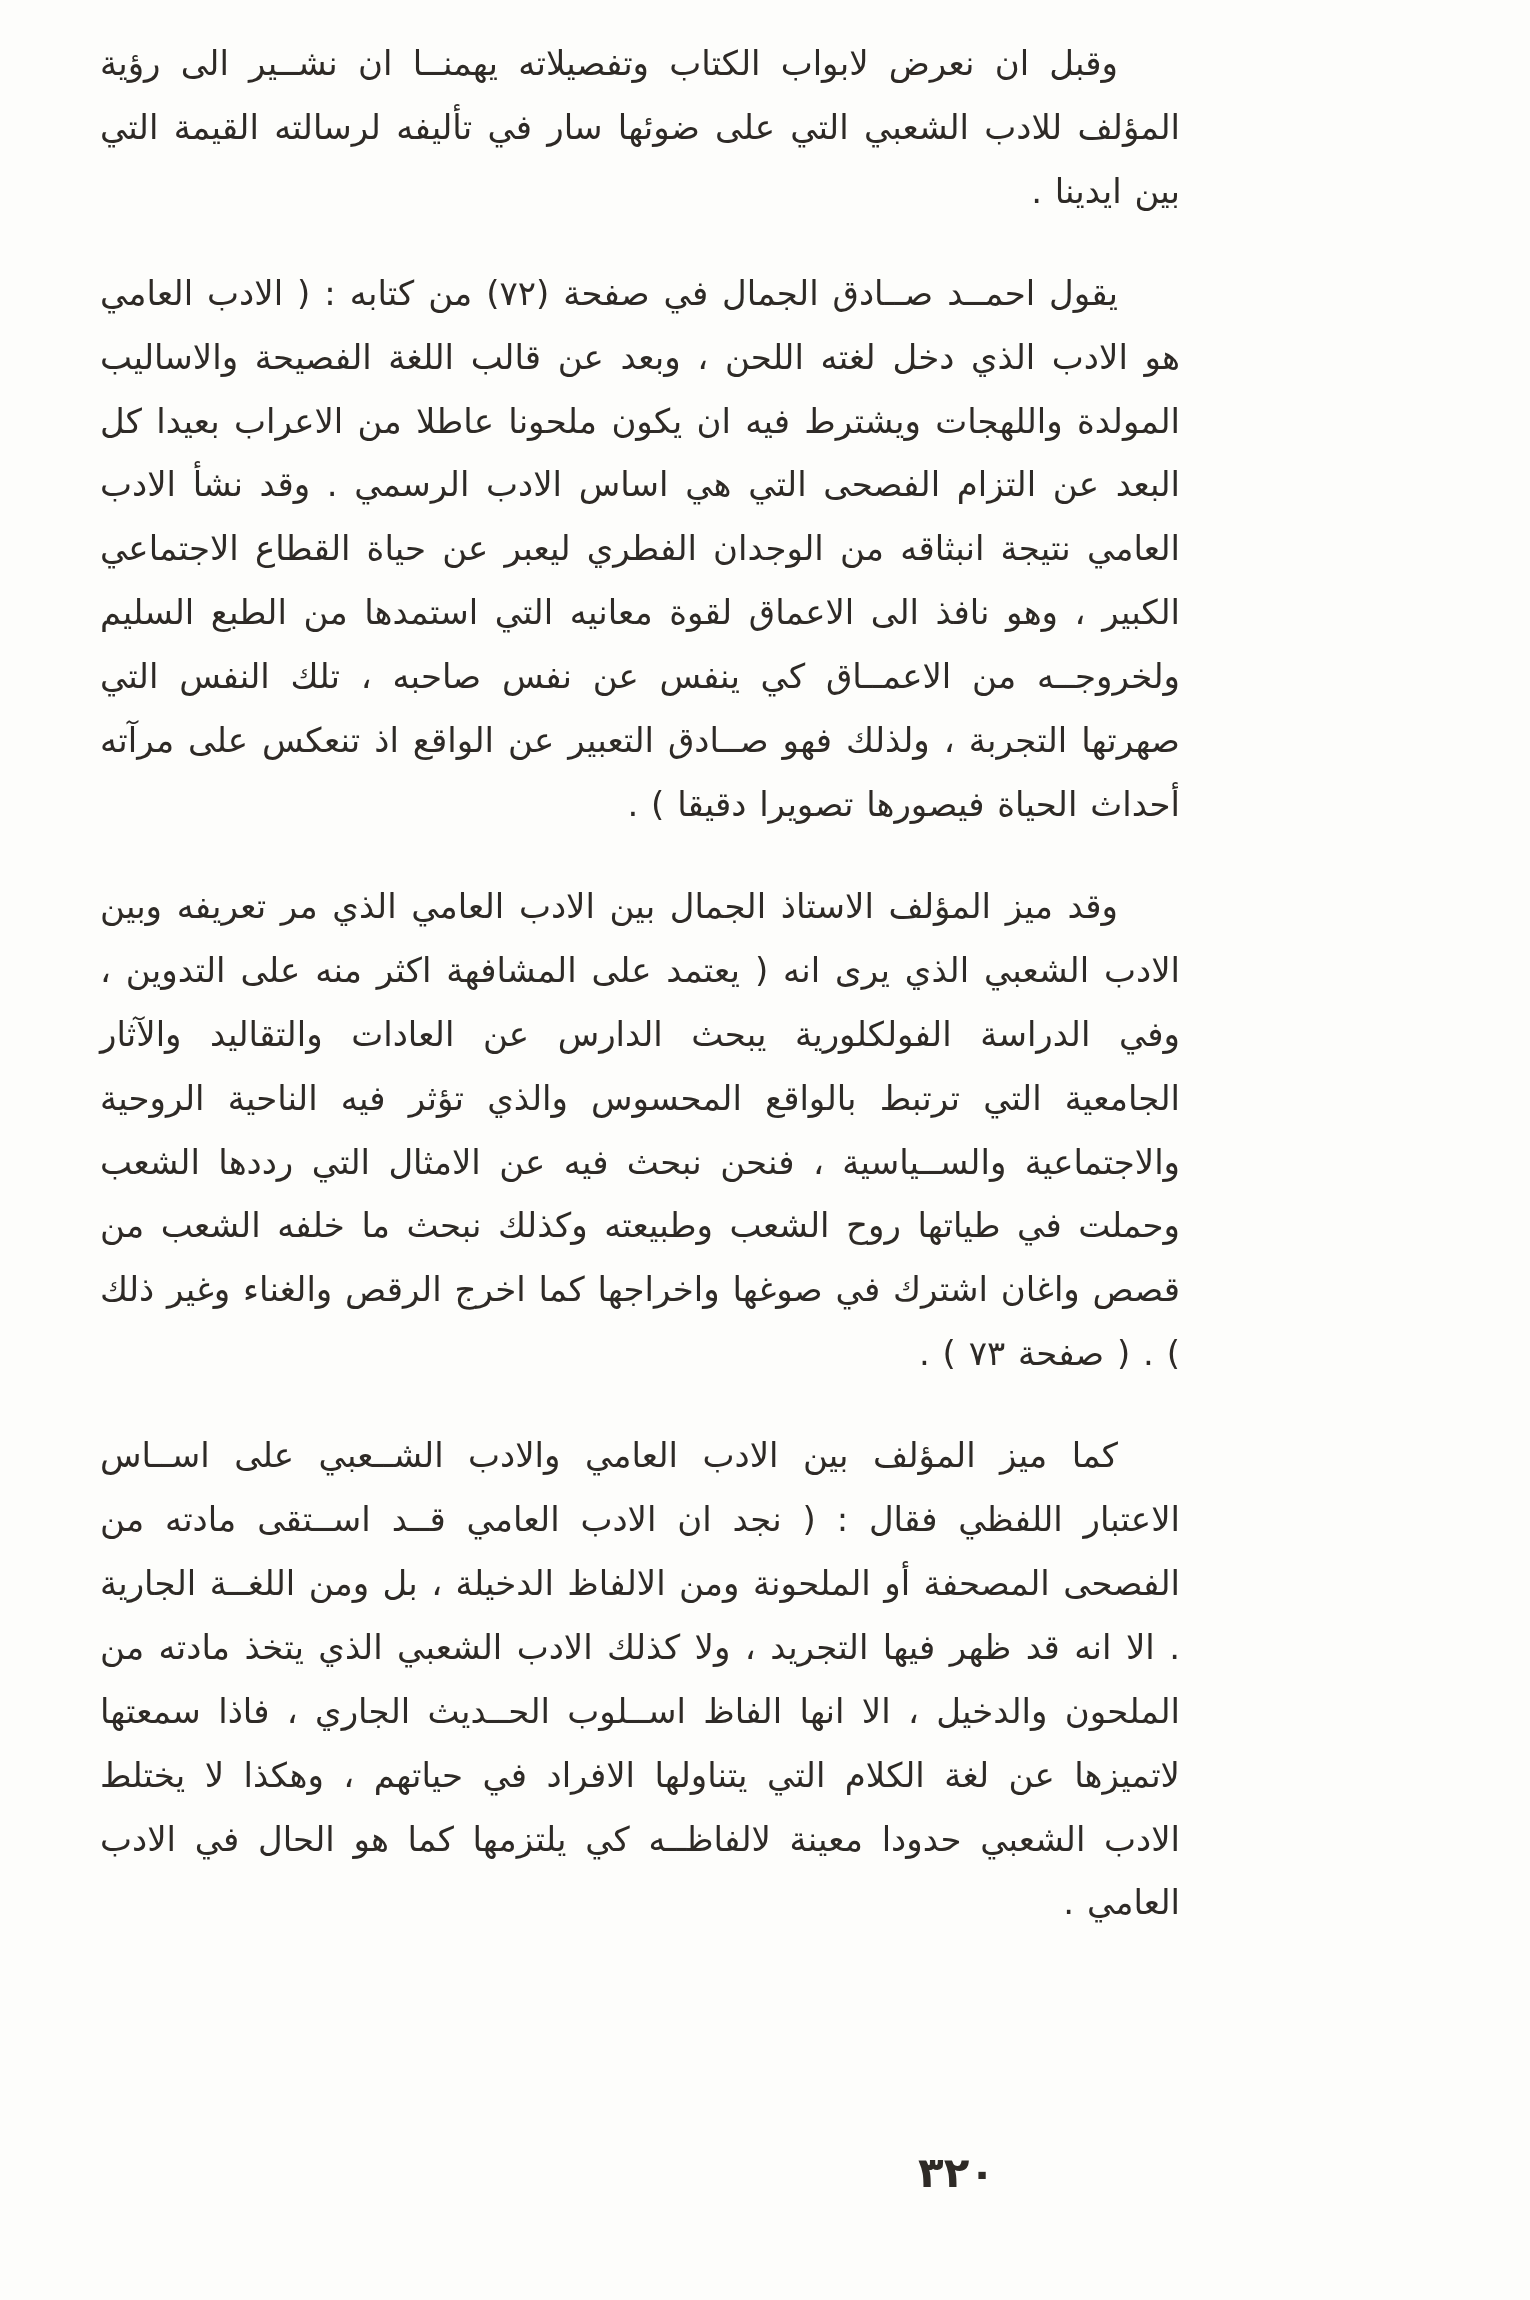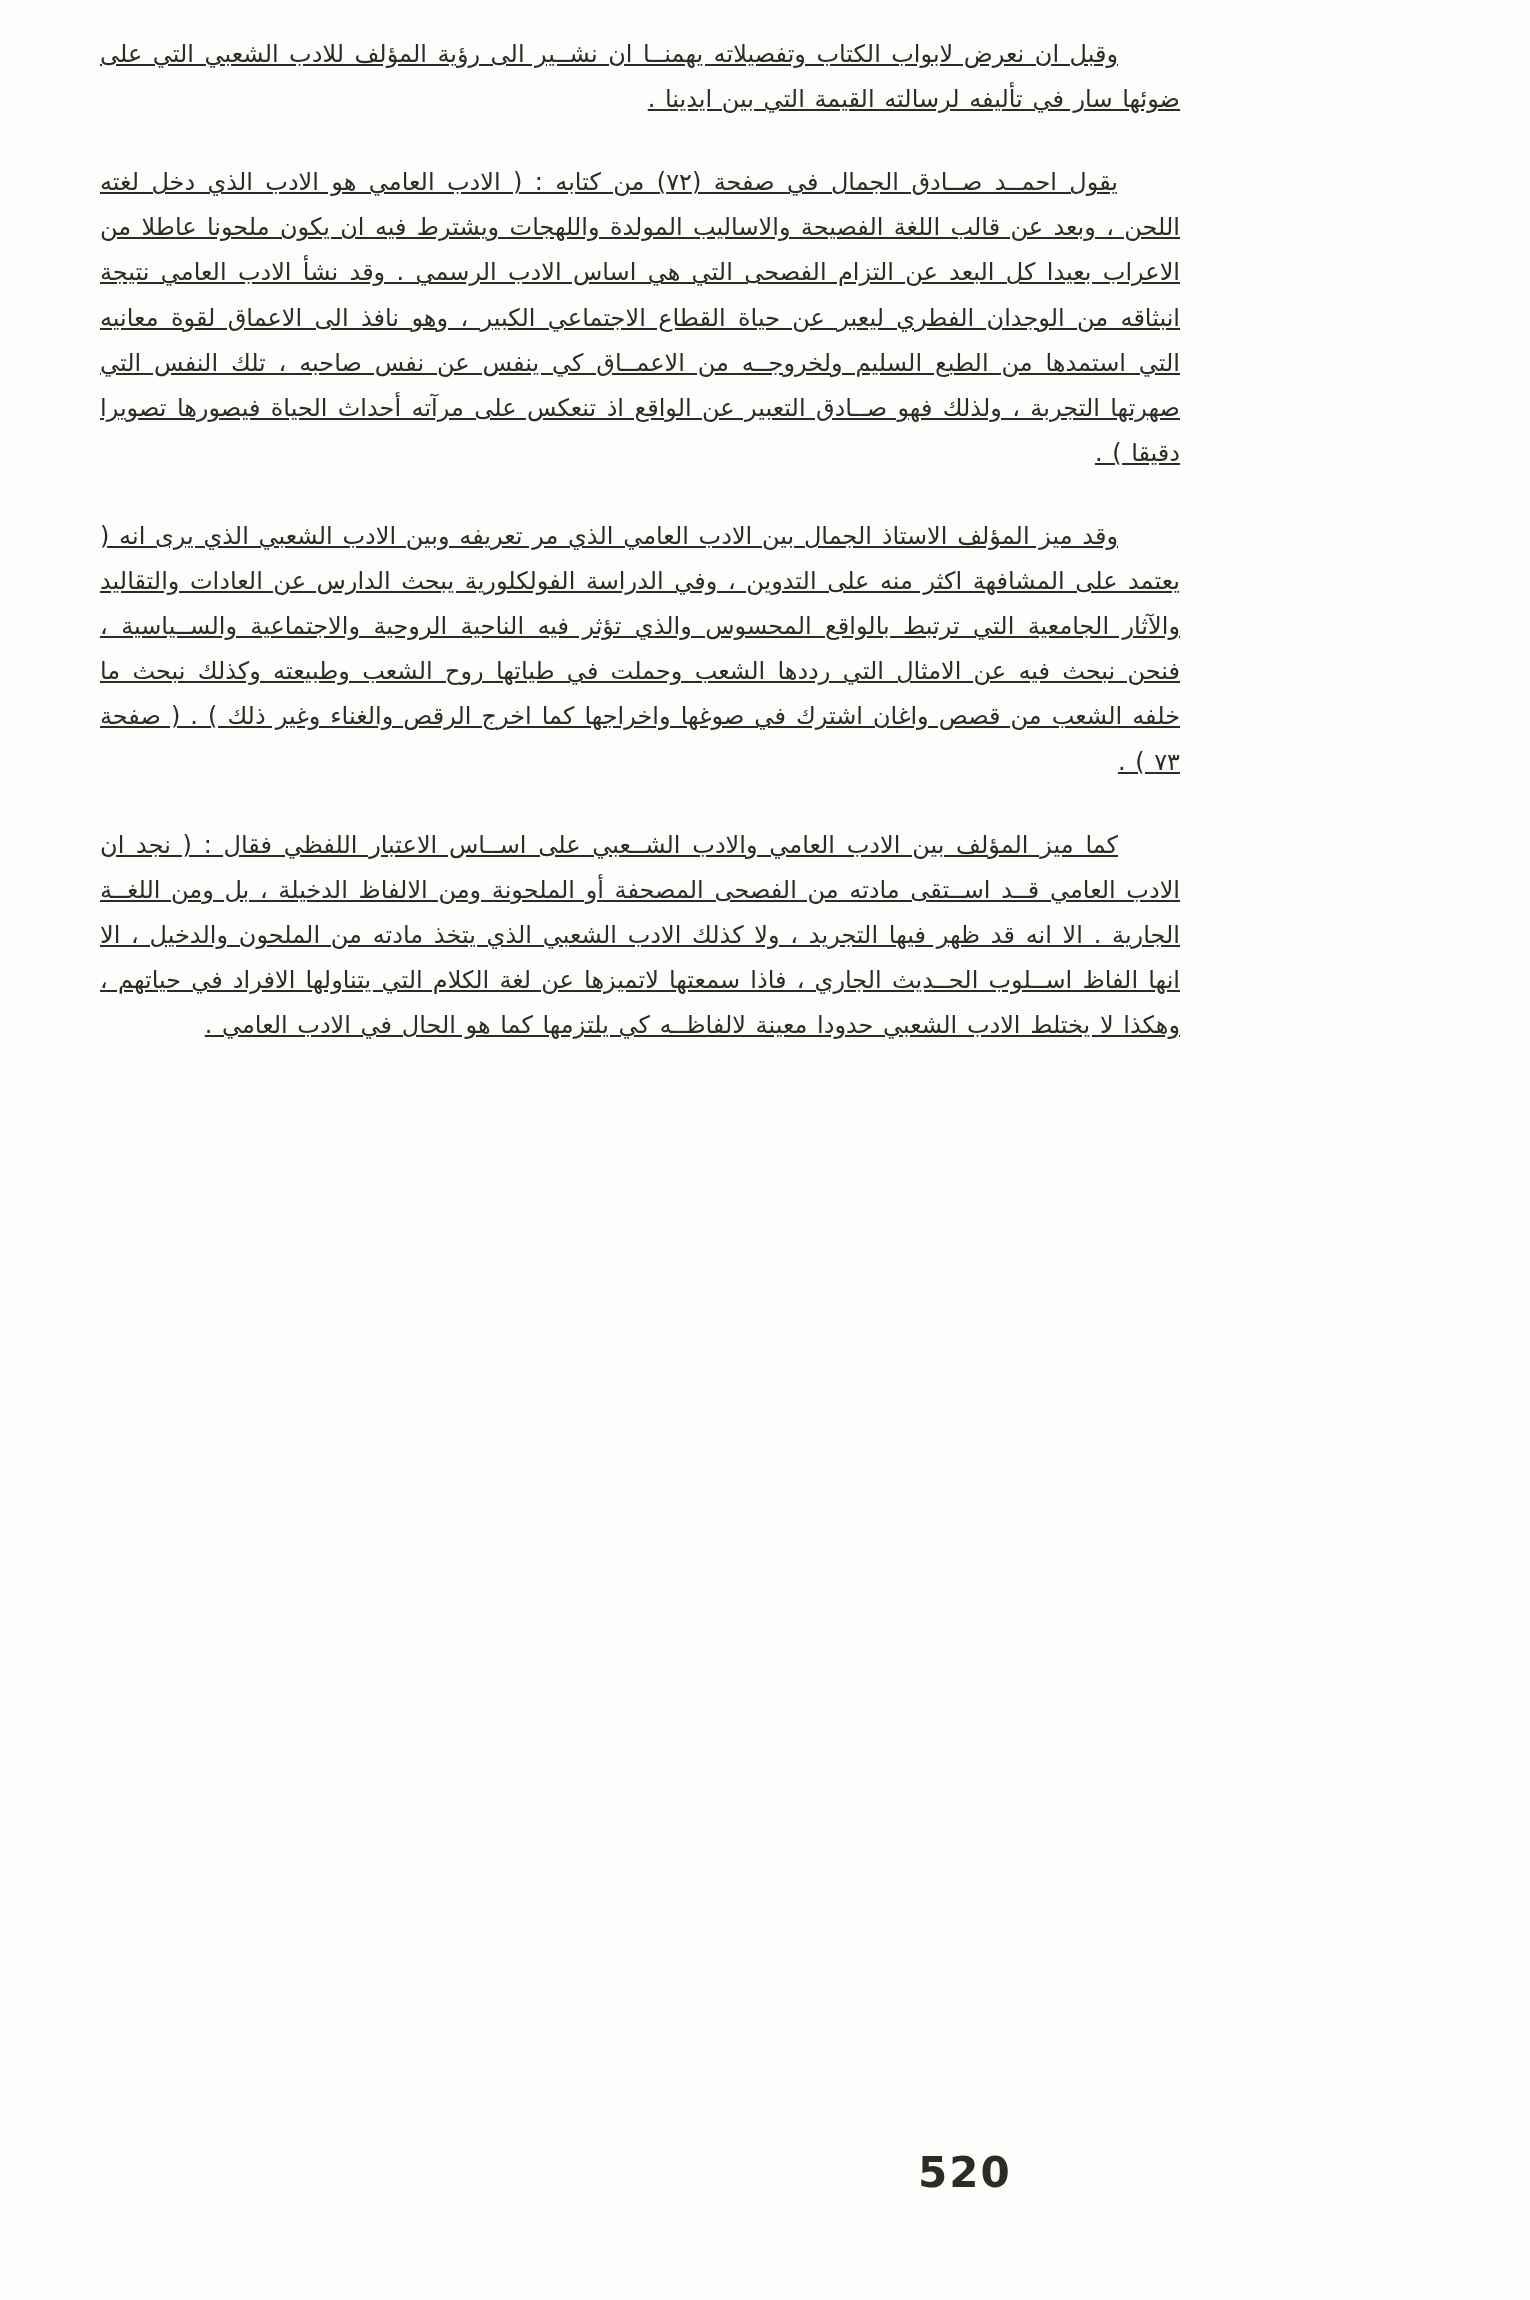--- a/index.html
+++ b/index.html
@@ -18,24 +18,23 @@
     overflow: hidden;
   }
   .content {
     position: absolute;
     top: 32px;
     left: 100px;
     width: 1080px;
     direction: rtl;
     unicode-bidi: embed;
     text-align: justify;
-    font-size: 24px;
+    font-size: 34px;
     line-height: 1.88;
     word-spacing: 2px;
-    text-decoration: underline;
   }
   .content p {
     margin: 0 0 38px 0;
     text-indent: 62px; 
     text-rendering: optimizeLegibility;
   }
   .content p:last-child {
     margin-bottom: 0;
   }
   .page-number {
@@ -52,14 +51,14 @@
 </head>
 <body>
 
 <div class="page">
   <div class="content">
     <p>وقبل ان نعرض لابواب الكتاب وتفصيلاته يهمنــا ان نشــير الى رؤية المؤلف للادب الشعبي التي على ضوئها سار في تأليفه لرسالته القيمة التي بين ايدينا .</p>
     <p>يقول احمــد صــادق الجمال في صفحة (٧٢) من كتابه : ( الادب العامي هو الادب الذي دخل لغته اللحن ، وبعد عن قالب اللغة الفصيحة والاساليب المولدة واللهجات ويشترط فيه ان يكون ملحونا عاطلا من الاعراب بعيدا كل البعد عن التزام الفصحى التي هي اساس الادب الرسمي . وقد نشأ الادب العامي نتيجة انبثاقه من الوجدان الفطري ليعبر عن حياة القطاع الاجتماعي الكبير ، وهو نافذ الى الاعماق لقوة معانيه التي استمدها من الطبع السليم ولخروجــه من الاعمــاق كي ينفس عن نفس صاحبه ، تلك النفس التي صهرتها التجربة ، ولذلك فهو صــادق التعبير عن الواقع اذ تنعكس على مرآته أحداث الحياة فيصورها تصويرا دقيقا ) .</p>
     <p>وقد ميز المؤلف الاستاذ الجمال بين الادب العامي الذي مر تعريفه وبين الادب الشعبي الذي يرى انه ( يعتمد على المشافهة اكثر منه على التدوين ، وفي الدراسة الفولكلورية يبحث الدارس عن العادات والتقاليد والآثار الجامعية التي ترتبط بالواقع المحسوس والذي تؤثر فيه الناحية الروحية والاجتماعية والســياسية ، فنحن نبحث فيه عن الامثال التي رددها الشعب وحملت في طياتها روح الشعب وطبيعته وكذلك نبحث ما خلفه الشعب من قصص واغان اشترك في صوغها واخراجها كما اخرج الرقص والغناء وغير ذلك ) . ( صفحة ٧٣ ) .</p>
     <p>كما ميز المؤلف بين الادب العامي والادب الشــعبي على اســاس الاعتبار اللفظي فقال : ( نجد ان الادب العامي قــد اســتقى مادته من الفصحى المصحفة أو الملحونة ومن الالفاظ الدخيلة ، بل ومن اللغــة الجارية . الا انه قد ظهر فيها التجريد ، ولا كذلك الادب الشعبي الذي يتخذ مادته من الملحون والدخيل ، الا انها الفاظ اســلوب الحــديث الجاري ، فاذا سمعتها لاتميزها عن لغة الكلام التي يتناولها الافراد في حياتهم ، وهكذا لا يختلط الادب الشعبي حدودا معينة لالفاظــه كي يلتزمها كما هو الحال في الادب العامي .</p>
   </div>
-  <div class="page-number">520</div>
+  <div class="page-number">٣٢٠</div>
 </div>
 
 </body></html>

